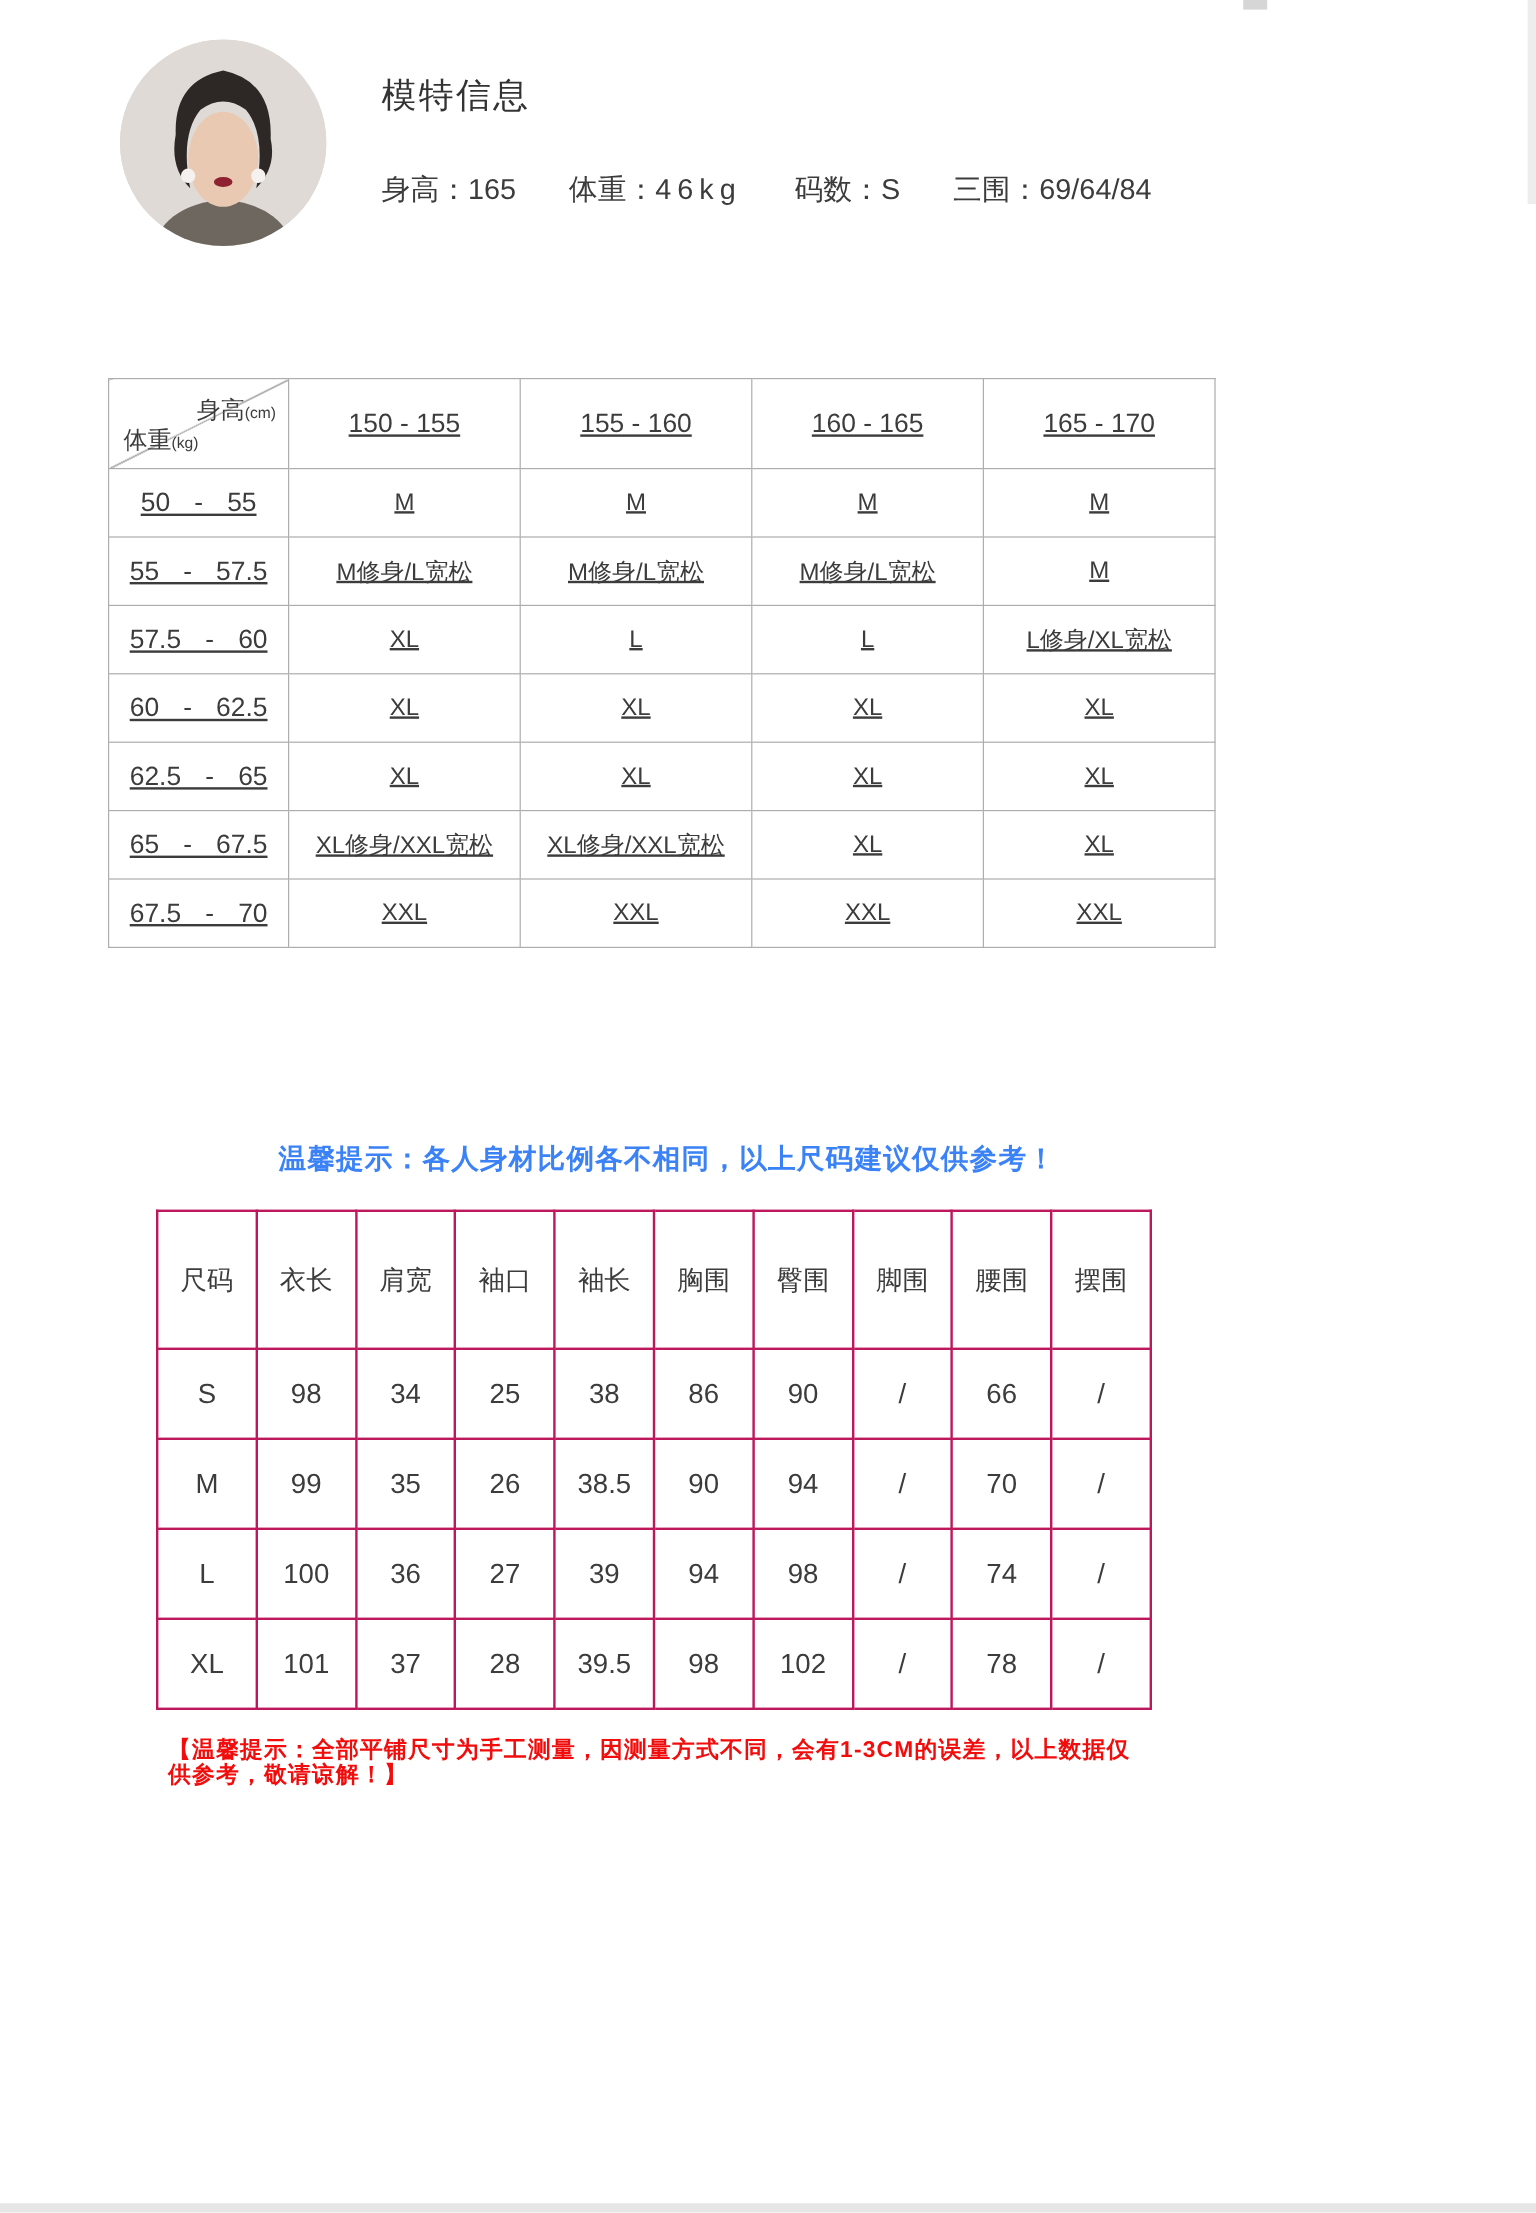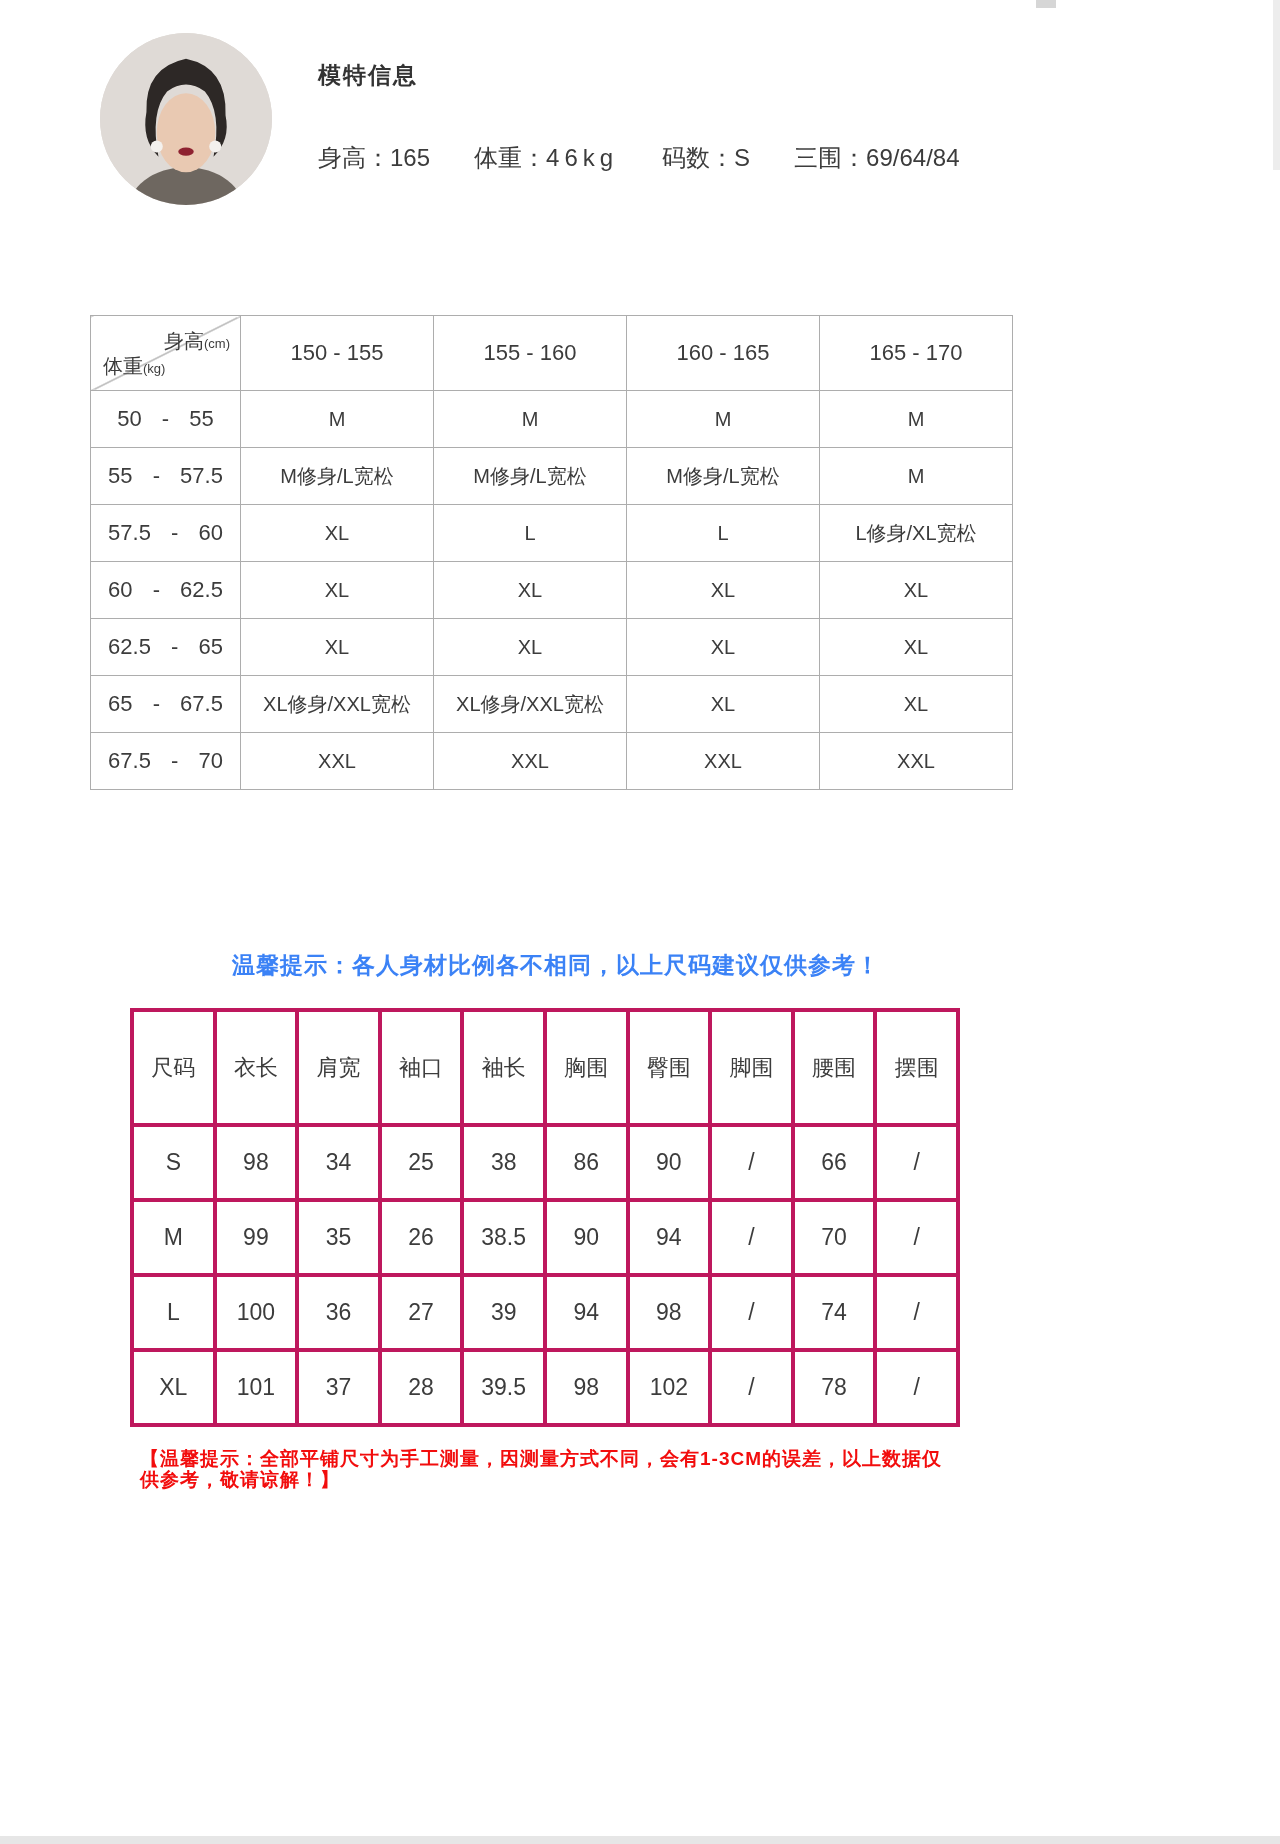--- a/index.html
+++ b/index.html
@@ -23,40 +23,40 @@
 
   
   .avatar {
     position:absolute; left:100px; top:33px;
     width:172px; height:172px; border-radius:50%;
     overflow:hidden; background:#ded9d5;
   }
   .avatar svg { width:100%; height:100%; display:block; }
   .model-title {
     position:absolute; left:318px; top:60px;
-    font-size:23px; font-weight:bold; color:#333;
+    font-size:29px; font-weight:normal; color:#333;
     letter-spacing:2px;
   }
   .model-stats {
     position:absolute; left:318px; top:142px;
     display:flex; gap:44px;
     font-size:24px; color:#3c3c3c; white-space:nowrap;
   }
   .model-stats .spread { letter-spacing:5px; }
 
   
   table { border-collapse:collapse; table-layout:fixed; }
   .size-matrix {
     position:absolute; left:90px; top:315px; width:922px;
     background:#fff;
   }
   .size-matrix th, .size-matrix td {
     border:1px solid #adadad;
     text-align:center; vertical-align:middle;
-    font-weight:400; color:#3c3c3c;
+    font-weight:400; color:#3c3c3c;text-decoration:underline;
   }
   .size-matrix thead tr { height:75px; }
   .size-matrix tbody tr { height:57px; }
   .size-matrix .hdr { font-size:22px; }
   .size-matrix .rng { font-size:22px; word-spacing:14px; }
   .size-matrix .sz  { font-size:20px; }
 
   .diag {
     position:relative;
     background:linear-gradient(to bottom right,
@@ -77,21 +77,21 @@
     font-size:19px; font-weight:bold; color:#f20d0d;
     line-height:21px; letter-spacing:1px;
   }
 
   
   .measure {
     position:absolute; left:130px; top:1008px; width:830px;
     background:#fff;
   }
   .measure th, .measure td {
-    border:4px solid #be185d;
+    border:2px solid #be185d;
     text-align:center; vertical-align:middle;
     font-weight:400; color:#3c3c3c;
   }
   .measure thead tr { height:115px; }
   .measure tbody tr { height:75px; }
   .measure th { font-size:22px; }
   .measure td { font-size:23px; }
 </style>
 </head>
 <body>

